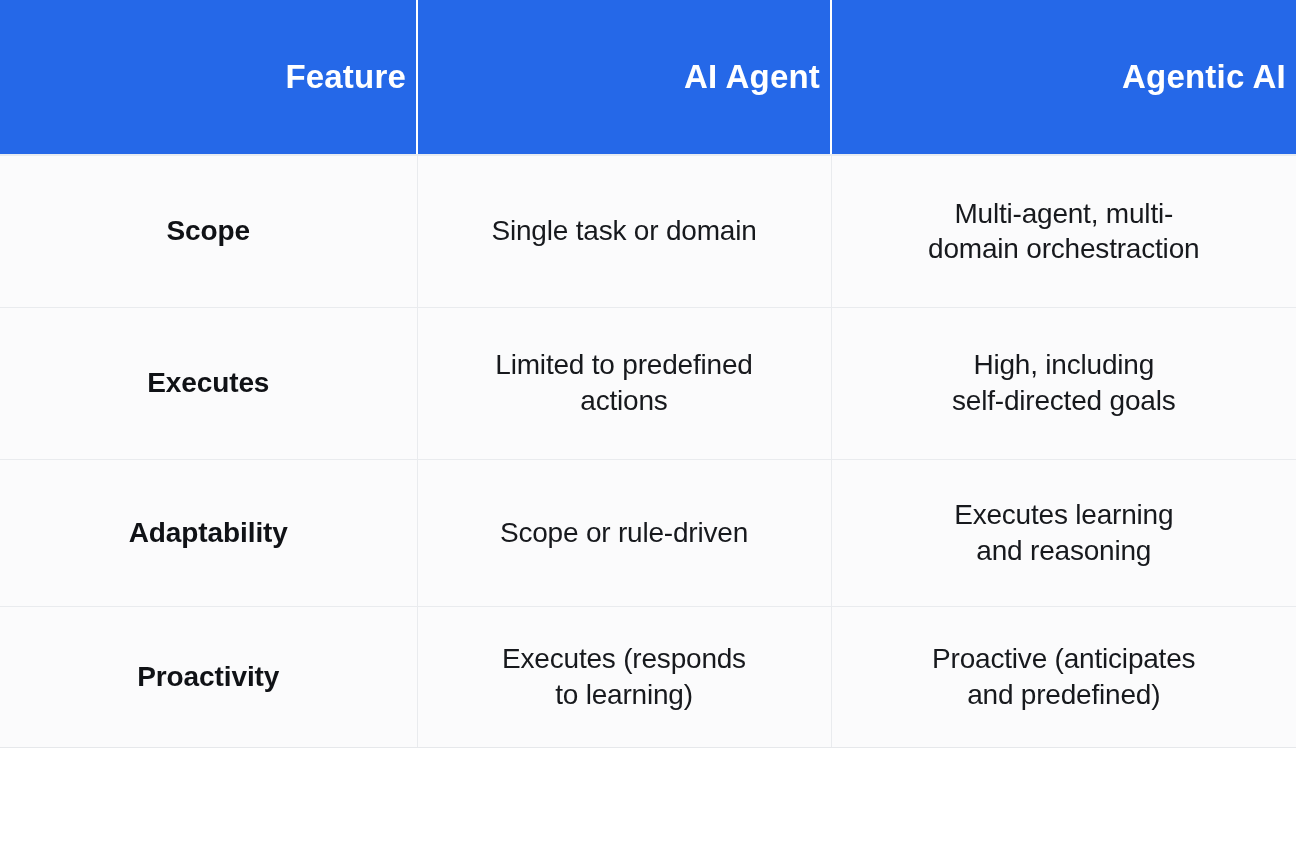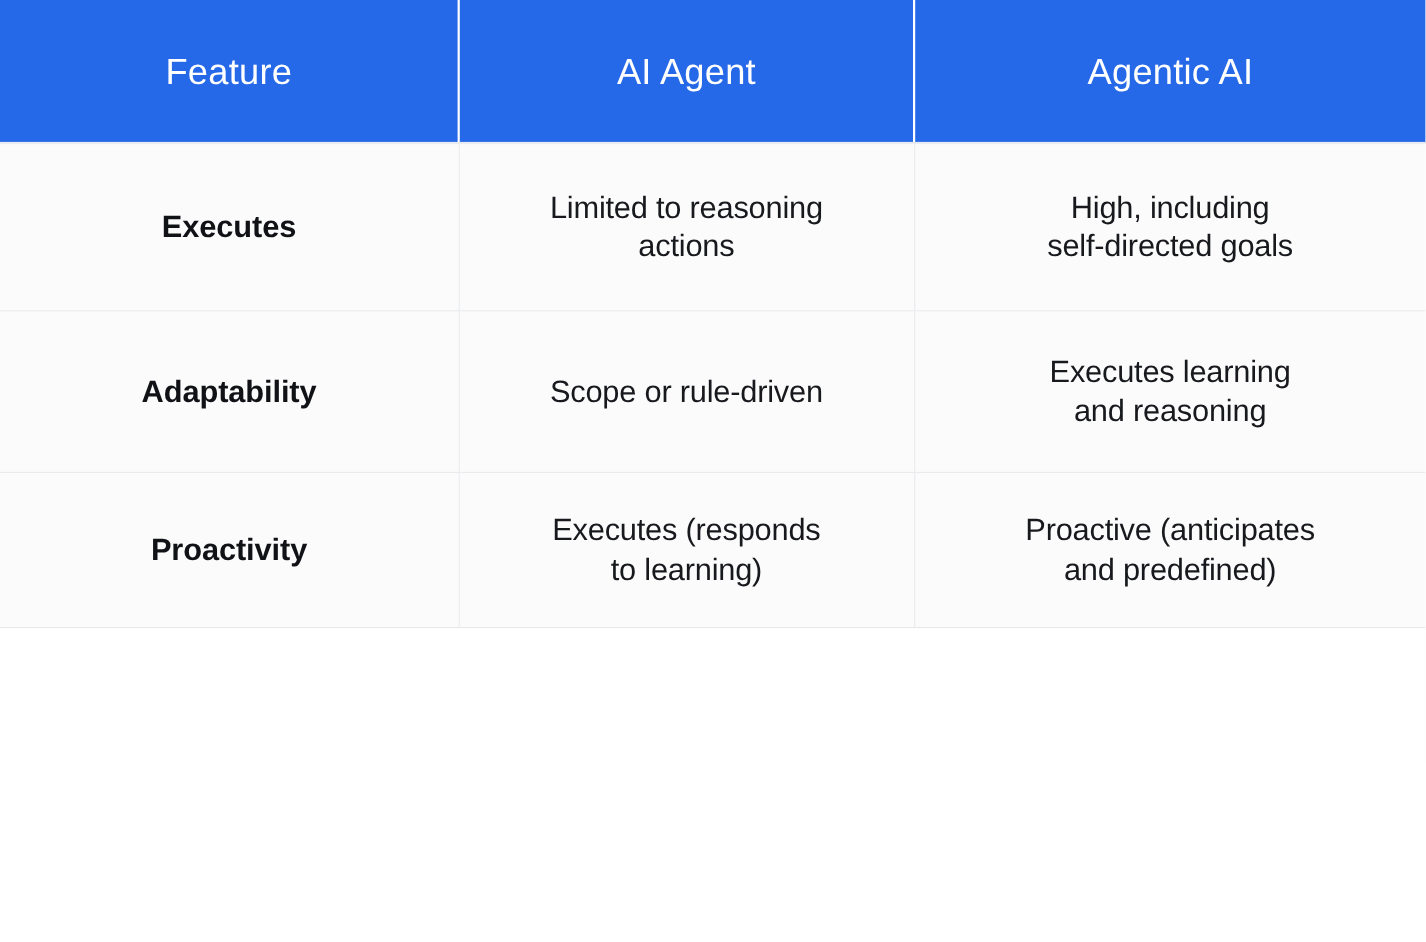--- a/index.html
+++ b/index.html
@@ -28,25 +28,25 @@
     background: #fcfcfd;
   }
 
   col.col-feature  { width: 417px; }
   col.col-agent    { width: 414px; }
   col.col-agentic  { width: 465px; }
 
   thead th {
     background: #2568e8;
     color: #ffffff;
-    height: 130px;
+    height: 155px;
     font-size: 33px;
-    font-weight: normal;
+    font-weight: bold;
     letter-spacing: 0.2px;
-    text-align: center;
+    text-align: right;
     vertical-align: middle;
     padding: 0 10px;
     border-right: 2px solid #ffffff;
     border-bottom: 2px solid #e8ecf1;
     box-sizing: border-box;
   }
   thead th:last-child { border-right: none; }
 
   tbody td {
     background: #fbfbfc;
@@ -96,25 +96,33 @@
     </colgroup>
     <thead>
       <tr>
         <th>Feature</th>
         <th>AI Agent</th>
         <th>Agentic AI</th>
       </tr>
     </thead>
     <tbody>
 
+      <tr class="row-h1">
+        <td class="cell-feature">Scope</td>
+        <td class="cell-value">Single task or domain</td>
+        <td class="cell-value">
+          <span class="nowrap-line">Multi-agent, multi-</span>
+          <span class="nowrap-line">domain orchestraction</span>
+        </td>
+      </tr>
 
       <tr class="row-h2">
         <td class="cell-feature">Executes</td>
         <td class="cell-value">
-          <span class="nowrap-line">Limited to reasoning</span>
+          <span class="nowrap-line">Limited to predefined</span>
           <span class="nowrap-line">actions</span>
         </td>
         <td class="cell-value">
           <span class="nowrap-line">High, including</span>
           <span class="nowrap-line">self-directed goals</span>
         </td>
       </tr>
 
       <tr class="row-h3">
         <td class="cell-feature">Adaptability</td>

